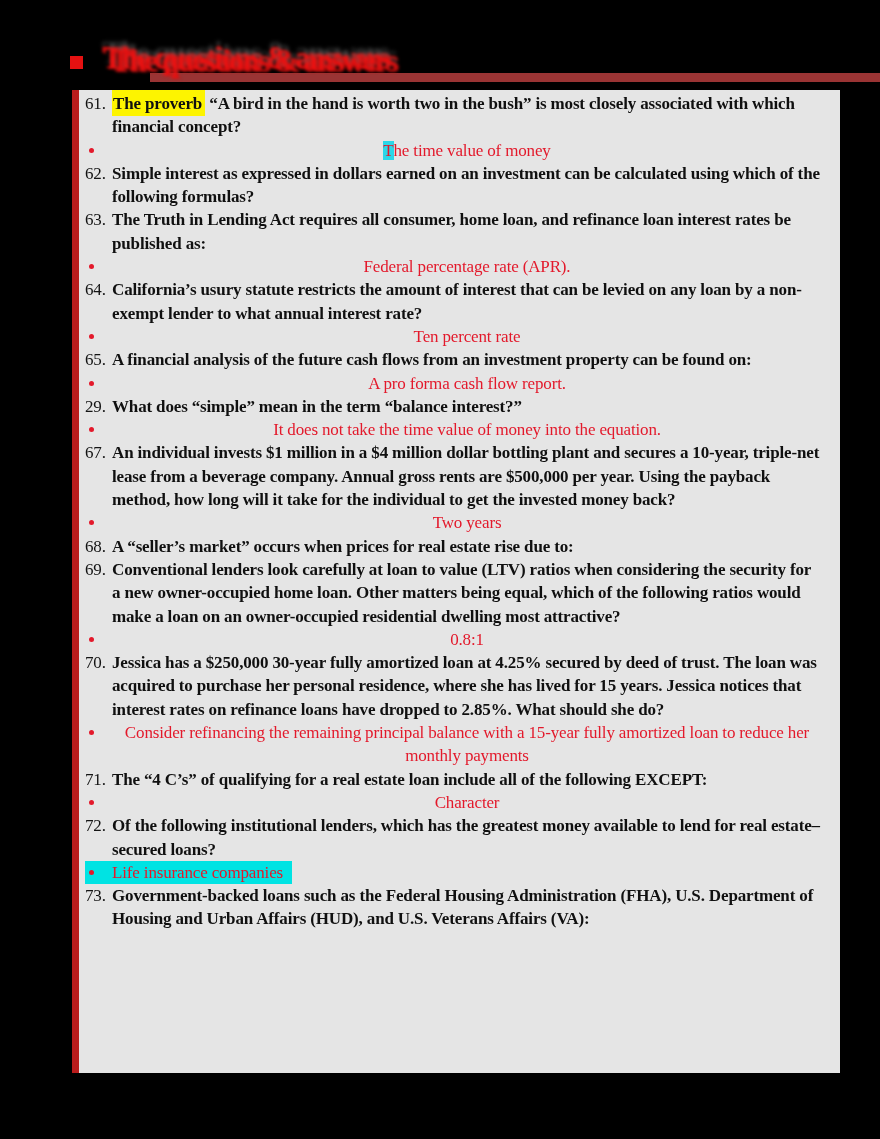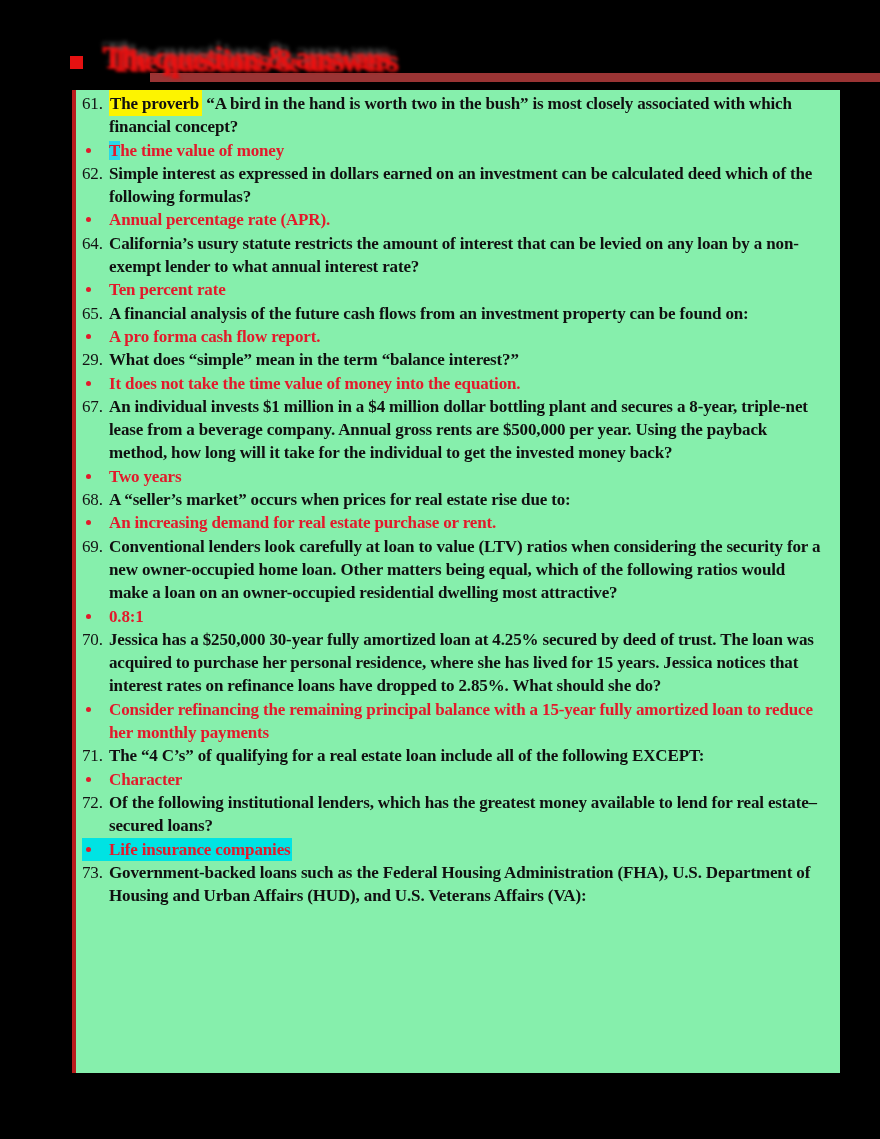--- a/index.html
+++ b/index.html
@@ -14,34 +14,34 @@
     position:absolute;left:102px;top:40px;height:42px;width:470px;
     color:#ee1010;font-weight:700;font-size:31px;letter-spacing:-2px;white-space:nowrap;
     filter:blur(1.6px);
     text-shadow:0 -5px 3px rgba(90,90,90,.6), 2px 1px 0 #d01010;
     z-index:2;
   }
   .scribble .copy2{position:absolute;left:8px;top:3px;opacity:.9;}
   
   .page{
     position:absolute;left:72px;top:90px;width:768px;height:983px;
-    background:#86efac;border-left:4px solid #b91c1c;box-sizing:border-box;
+    background:#e5e5e5;border-left:7px solid #b91c1c;box-sizing:border-box;
     padding:2px 18px 0 6px;overflow:hidden;z-index:1;
   }
   .row{
     display:grid;grid-template-columns:27px 1fr;
     font-size:17px;line-height:23.3px;letter-spacing:-0.15px;
   }
   .row .marker{color:#141414;font-weight:400;}
   .row.q .txt{font-weight:700;color:#101010;}
-  .row.a .txt{font-weight:700;color:#e3192b;}
+  .row.a .txt{font-weight:400;color:#e3192b;text-align:center;}
   .bullet{display:inline-block;width:5px;height:5px;border-radius:50%;background:#e3192b;margin-left:4px;vertical-align:3px;}
   .hl-y{background:#fdf400;padding:15px 3px 3px 1px;}
   .hl-c{background:#2bd7e8;}
-  .row.hl-row{width:max-content;background:#00e3e3;grid-template-columns:27px auto;padding-right:1px;}
+  .row.hl-row{width:max-content;background:#00e3e3;grid-template-columns:27px auto;padding-right:9px;}
 </style>
 </head>
 <body>
 
 <div class="hdr-square"></div>
 <div class="hdr-bar"></div>
 <div class="scribble">
   <span>The questions &amp; answers</span>
   <span class="copy2">The questions &amp; answers</span>
 </div>
@@ -52,26 +52,30 @@
     <span class="marker">61.</span>
     <span class="txt"><span class="hl-y">The proverb</span><span> “A bird in the hand is worth two in the bush” is most closely associated with which financial concept?</span></span>
   </div>
   <div class="row a">
     <span class="marker"><span class="bullet"></span></span>
     <span class="txt"><span class="hl-c">T</span><span>he time value of money</span></span>
   </div>
 
   <div class="row q">
     <span class="marker">62.</span>
-    <span class="txt">Simple interest as expressed in dollars earned on an investment can be calculated deed which of the following formulas?</span>
+    <span class="txt">Simple interest as expressed in dollars earned on an investment can be calculated using which of the following formulas?</span>
   </div>
 
+  <div class="row q">
+    <span class="marker">63.</span>
+    <span class="txt">The Truth in Lending Act requires all consumer, home loan, and refinance loan interest rates be published as:</span>
+  </div>
   <div class="row a">
     <span class="marker"><span class="bullet"></span></span>
-    <span class="txt">Annual percentage rate (APR).</span>
+    <span class="txt">Federal percentage rate (APR).</span>
   </div>
 
   <div class="row q">
     <span class="marker">64.</span>
     <span class="txt">California’s usury statute restricts the amount of interest that can be levied on any loan by a non-exempt lender to what annual interest rate?</span>
   </div>
   <div class="row a">
     <span class="marker"><span class="bullet"></span></span>
     <span class="txt">Ten percent rate</span>
   </div>
@@ -89,34 +93,30 @@
     <span class="marker">29.</span>
     <span class="txt">What does “simple” mean in the term “balance interest?”</span>
   </div>
   <div class="row a">
     <span class="marker"><span class="bullet"></span></span>
     <span class="txt">It does not take the time value of money into the equation.</span>
   </div>
 
   <div class="row q">
     <span class="marker">67.</span>
-    <span class="txt">An individual invests $1 million in a $4 million dollar bottling plant and secures a 8-year, triple-net lease from a beverage company. Annual gross rents are $500,000 per year. Using the payback method, how long will it take for the individual to get the invested money back?</span>
+    <span class="txt">An individual invests $1 million in a $4 million dollar bottling plant and secures a 10-year, triple-net lease from a beverage company. Annual gross rents are $500,000 per year. Using the payback method, how long will it take for the individual to get the invested money back?</span>
   </div>
   <div class="row a">
     <span class="marker"><span class="bullet"></span></span>
     <span class="txt">Two years</span>
   </div>
 
   <div class="row q">
     <span class="marker">68.</span>
     <span class="txt">A “seller’s market” occurs when prices for real estate rise due to:</span>
-  </div>
-  <div class="row a">
-    <span class="marker"><span class="bullet"></span></span>
-    <span class="txt">An increasing demand for real estate purchase or rent.</span>
   </div>
 
   <div class="row q">
     <span class="marker">69.</span>
     <span class="txt">Conventional lenders look carefully at loan to value (LTV) ratios when considering the security for a new owner-occupied home loan. Other matters being equal, which of the following ratios would make a loan on an owner-occupied residential dwelling most attractive?</span>
   </div>
   <div class="row a">
     <span class="marker"><span class="bullet"></span></span>
     <span class="txt">0.8:1</span>
   </div>

